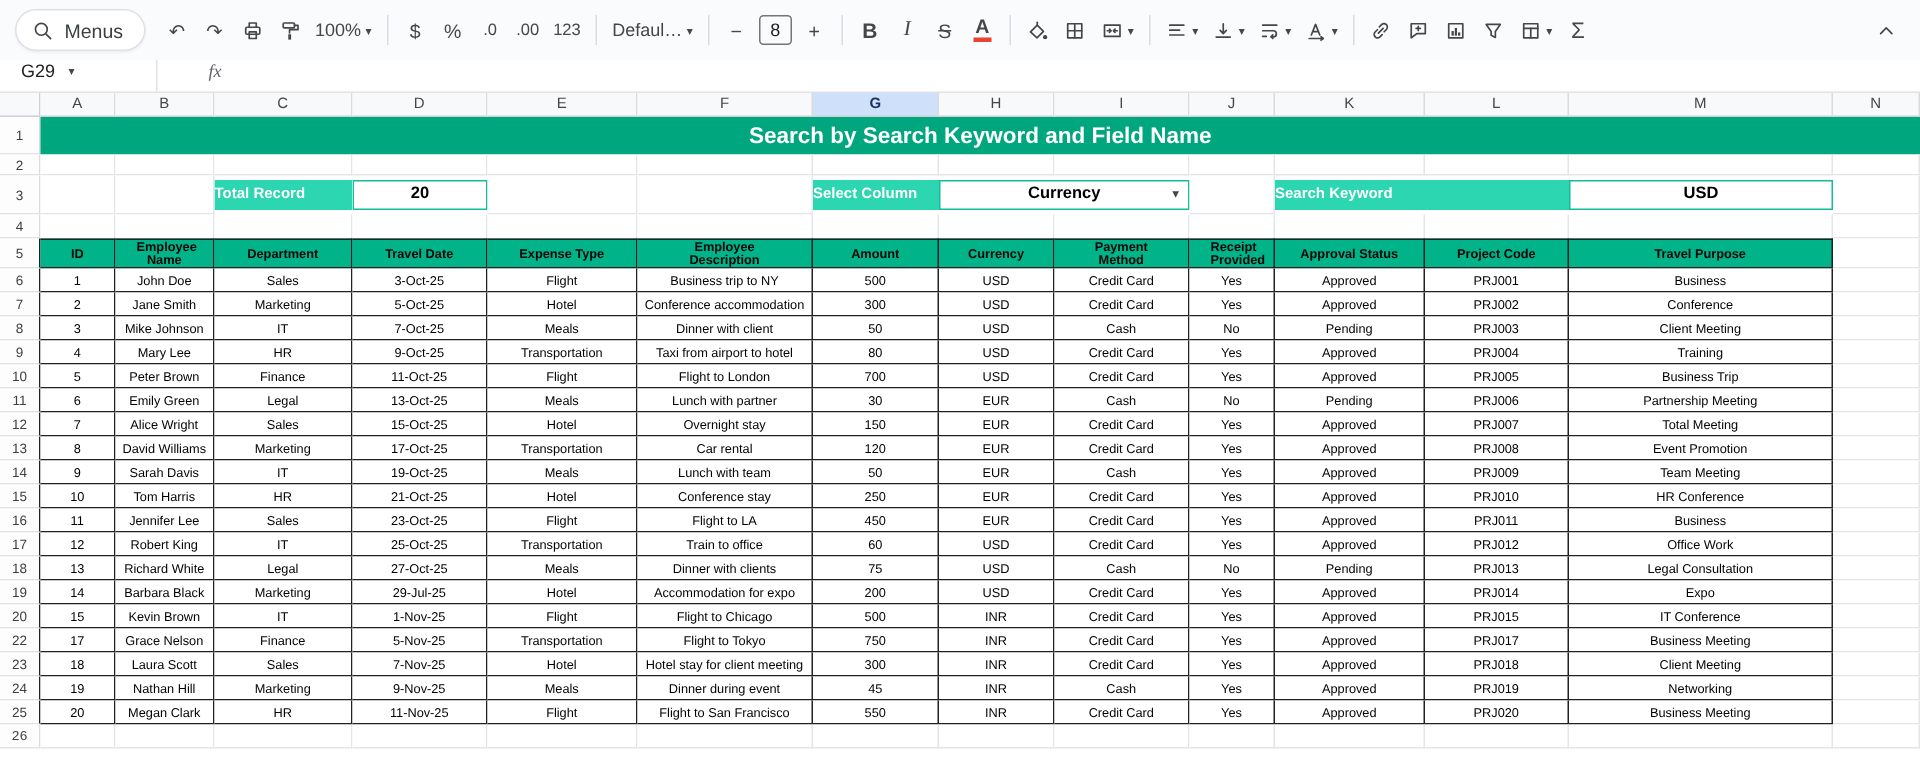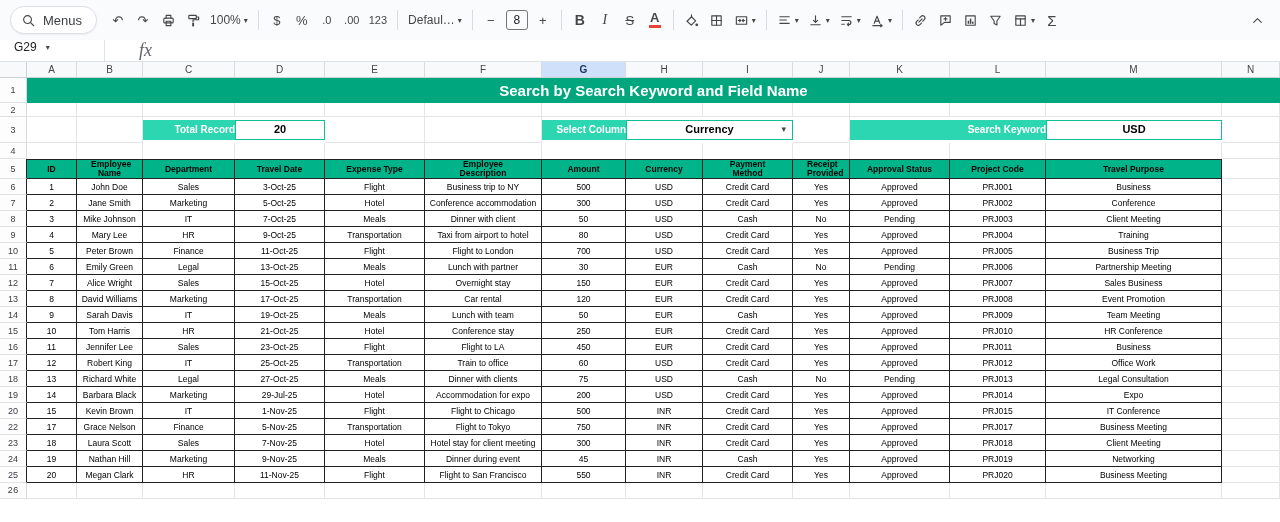--- a/index.html
+++ b/index.html
@@ -26,21 +26,21 @@
   .spacer { flex:1; }
   .collapse-btn { width:26px; height:26px; border-radius:50%; display:flex; align-items:center; justify-content:center; cursor:pointer; }
   .ic { width:15px; height:15px; display:block; }
   .ic * { stroke:#444746; fill:none; stroke-width:1.2; stroke-linecap:round; stroke-linejoin:round; }
   .ic .f { fill:#444746; stroke:none; }
 
   
   .fbar { height:22px; background:#fff; border-bottom:1px solid #e0e2e4; display:flex; align-items:flex-start; flex:0 0 auto;gap:20px; }
   .name-box { width:84px; padding-left:14px; font-size:12px; color:#202124; display:flex; align-items:center; gap:6px; cursor:pointer; }
   .vline { width:1px; height:100%; background:#e0e2e4; }
-  .fx { font-family:"Liberation Serif", serif; font-style:italic; color:#5f6368; font-size:18px; padding:0 14px; }
+  .fx { font-family:"Liberation Serif", serif; font-style:italic; color:#5f6368; font-size:12px; padding:0 14px; }
   .f-input { flex:1; height:100%; }
 
   
   .gridwrap { flex:1; overflow:hidden; background:#fff; }
   table.sheet { border-collapse:separate; border-spacing:0; table-layout:fixed; width:1280px; }
   td { overflow:hidden; white-space:nowrap; vertical-align:middle; }
 
   .corner { background:#f8f9fa; border-right:1px solid #cdd0d4; border-bottom:1px solid #cdd0d4; }
   .colhead { background:#f8f9fa; border-right:1px solid #d9dbde; border-bottom:1px solid #cdd0d4; font-size:10px; color:#444746; text-align:center; cursor:pointer; }
   .colhead.sel { background:var(--selected-col-bg); color:#17305c; font-weight:bold; }
@@ -48,21 +48,21 @@
   .rnd { border-right-color:var(--table-border); }
   .cell { background:#fff; border-right:1px solid var(--gridline); border-bottom:1px solid var(--gridline); cursor:cell; }
   .nob { border-bottom:none; }
 
   .hL { height:16px; } .hr1 { height:25px; } .hr2 { height:14px; } .hr3 { height:26px; }
   .hr4 { height:16px; } .hr5 { height:19px; } tbody.data tr { height:16px; } .hr26 { height:16px;font-family:Liberation Mono, monospace; }
 
   .title { background:var(--title-bg); color:#fff; font-weight:bold; font-size:15px; text-align:center; cursor:cell; }
 
   .boxcell { padding:2px 0; cursor:cell; }
-  .lbl { height:20px; line-height:20px; background:var(--label-bg); color:#fff; font-weight:bold; font-size:10px; text-align:right; }
+  .lbl { height:20px; line-height:20px; background:var(--label-bg); color:#fff; font-weight:bold; font-size:10px; text-align:left; }
   .val { height:20px; line-height:17px; background:#fff; border:1.5px solid var(--box-border); color:#000; font-weight:bold; font-size:11px; text-align:center; position:relative; }
   .ddc { position:absolute; right:6px; top:0; font-size:9px; color:#444746; font-weight:normal; }
 
   .th { background:var(--header-bg); border-right:1px solid var(--table-border); border-bottom:1px solid var(--table-border); border-top:1px solid var(--table-border); font-weight:bold; font-size:8.5px; color:#060606; text-align:center; white-space:normal; line-height:9px; padding:0 14px; cursor:cell; }
   .t { background:#fff; border-right:1px solid var(--table-border); border-bottom:1px solid var(--table-border); font-size:8.5px; color:#000; text-align:center; padding:0 2px; cursor:cell; }
 </style>
 </head>
 <body>
 
 <div class="app">
@@ -504,21 +504,21 @@
             <td class="t">Sales</td>
             <td class="t">15-Oct-25</td>
             <td class="t">Hotel</td>
             <td class="t">Overnight stay</td>
             <td class="t">150</td>
             <td class="t">EUR</td>
             <td class="t">Credit Card</td>
             <td class="t">Yes</td>
             <td class="t">Approved</td>
             <td class="t">PRJ007</td>
-            <td class="t">Sales Business</td>
+            <td class="t">Total Meeting</td>
             <td class="cell"></td>
           </tr>
 
           <tr class="dr">
             <td class="rn rnd">13</td>
             <td class="t">8</td>
             <td class="t">David Williams</td>
             <td class="t">Marketing</td>
             <td class="t">17-Oct-25</td>
             <td class="t">Transportation</td>

